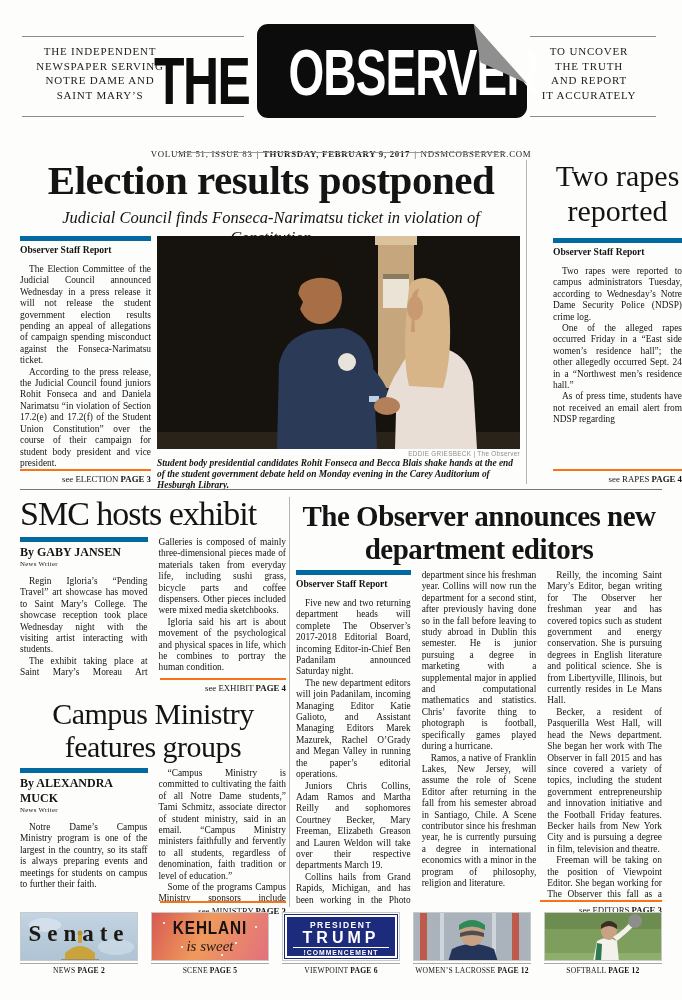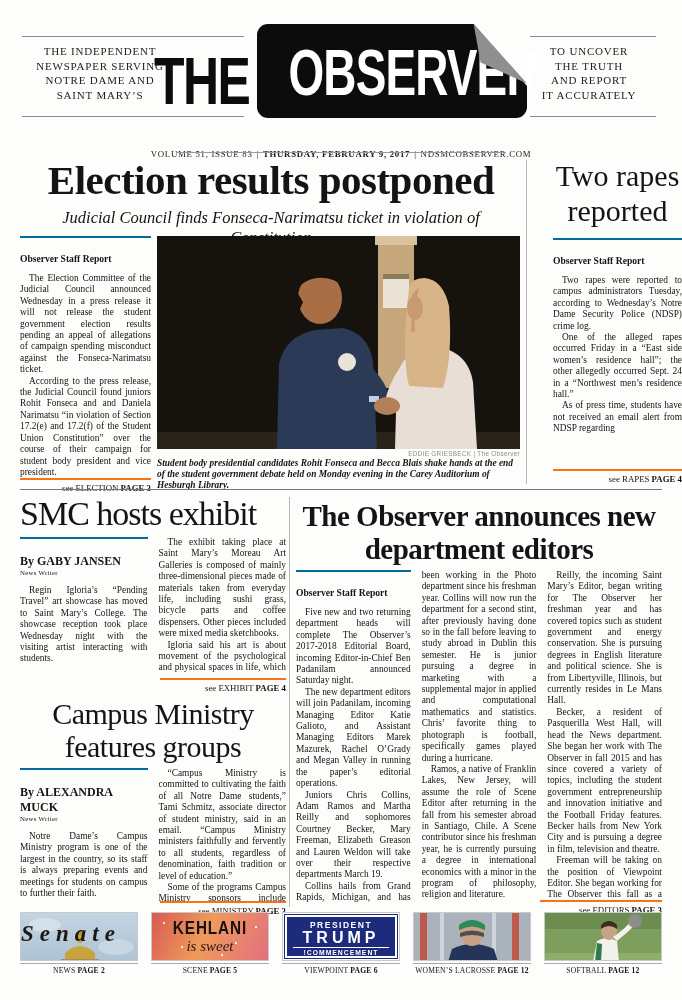--- a/index.html
+++ b/index.html
@@ -27,21 +27,21 @@
   .volume-line{position:absolute;top:149px;left:0;width:100%;text-align:center;font-size:8.8px;letter-spacing:.7px;color:#1a1a1a;}
   .volume-line b{font-weight:bold;}
   .volume-line .sep{margin:0 4px;}
 
   
   .lead-headline{position:absolute;top:158px;left:20px;width:502px;text-align:center;
                  font-size:41px;font-weight:bold;letter-spacing:-.5px;line-height:44px;}
   .lead-subhead{position:absolute;top:208px;left:20px;width:502px;text-align:center;
                 font-style:italic;font-size:16.5px;line-height:20px;}
   .body-text p{margin:0;text-indent:9px;font-size:9.4px;line-height:11.4px;text-align:justify;}
-  .byline-block{border-top:2px solid #0369a1;padding-top:15px;margin-bottom:9px;}
+  .byline-block{border-top:5px solid #0369a1;padding-top:3px;margin-bottom:9px;}
   .byline-block .staff{font-weight:bold;font-size:9.6px;}
   .byline-block .by{font-weight:bold;font-size:12px;}
   .byline-block .role{font-size:6.8px;letter-spacing:.3px;}
   .jump{border-top:2px solid #f97316;margin-top:6px;padding-top:3px;text-align:right;font-size:8.8px;}
   .jump b{font-weight:bold;}
   .lead-col{position:absolute;top:236px;left:20px;width:131px;height:247px;display:flex;flex-direction:column;}
   .lead-col .jump{margin-top:auto;}
   .lead-photo{position:absolute;top:236px;left:157px;width:363px;}
   .lead-photo svg{display:block;}
   .photo-credit{text-align:right;font-family:"Liberation Sans",sans-serif;font-size:6.4px;color:#8d8d8d;
@@ -65,21 +65,21 @@
   .editors-text{position:absolute;top:570px;left:296px;width:366px;height:340px;column-count:3;}
 
   
   .teasers{position:absolute;top:912px;left:20px;width:642px;display:flex;gap:13px;}
   .teaser{width:118px;}
   .teaser-img{position:relative;width:118px;height:49px;overflow:hidden;border:1px solid #c9c9c9;box-sizing:border-box;}
   .teaser-caption{margin-top:2px;padding-top:2px;border-top:1px solid #aaa;text-align:center;
                   font-size:7.6px;letter-spacing:.2px;white-space:nowrap;}
   .teaser-caption b{font-weight:bold;}
   .t-senate{background:linear-gradient(#c3d4e2,#aec3d4);}
-  .t-senate .word{position:absolute;left:0;top:8px;width:100%;font-style:italic;
+  .t-senate .word{position:absolute;left:0;top:8px;width:100%;text-align:center;
                   font-weight:bold;font-size:23px;letter-spacing:6px;color:#1d1812;}
   .t-kehlani{background:linear-gradient(115deg,#d85a52,#ef9a5c 45%,#e2707e);}
   .speckles{position:absolute;inset:0;background:
       radial-gradient(circle 2px at 12px 10px,#fff 60%,transparent 61%),
       radial-gradient(circle 1.5px at 30px 34px,#fff 60%,transparent 61%),
       radial-gradient(circle 2px at 58px 12px,#ffe 60%,transparent 61%),
       radial-gradient(circle 1.5px at 84px 30px,#fff 60%,transparent 61%),
       radial-gradient(circle 2px at 104px 14px,#fff 60%,transparent 61%),
       radial-gradient(circle 1.5px at 70px 42px,#fff 60%,transparent 61%);opacity:.8;}
   .t-kehlani .l1{position:absolute;top:5px;left:0;width:100%;text-align:center;font-family:"Liberation Sans",sans-serif;

